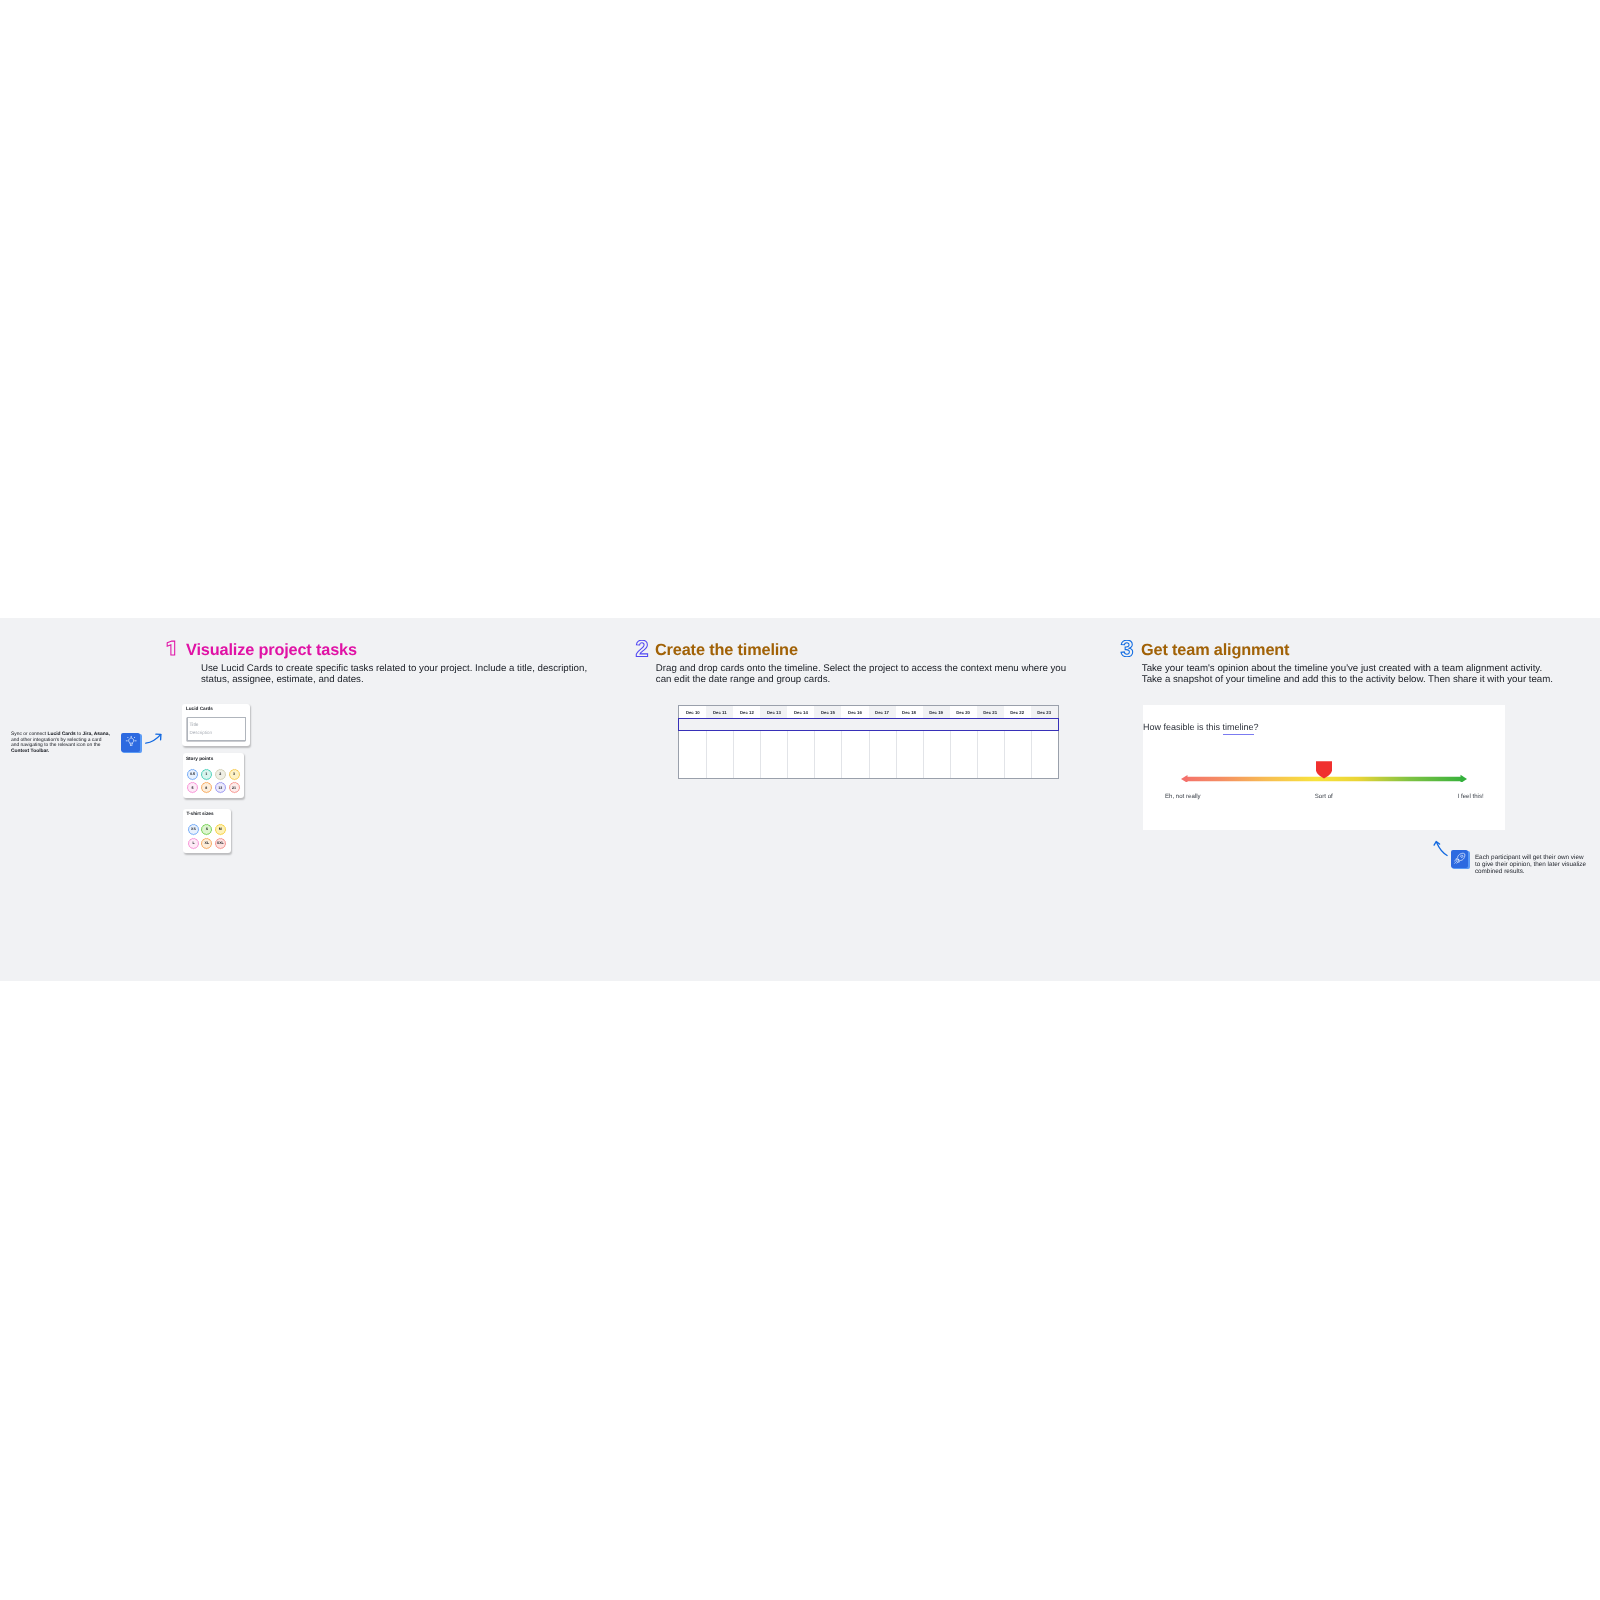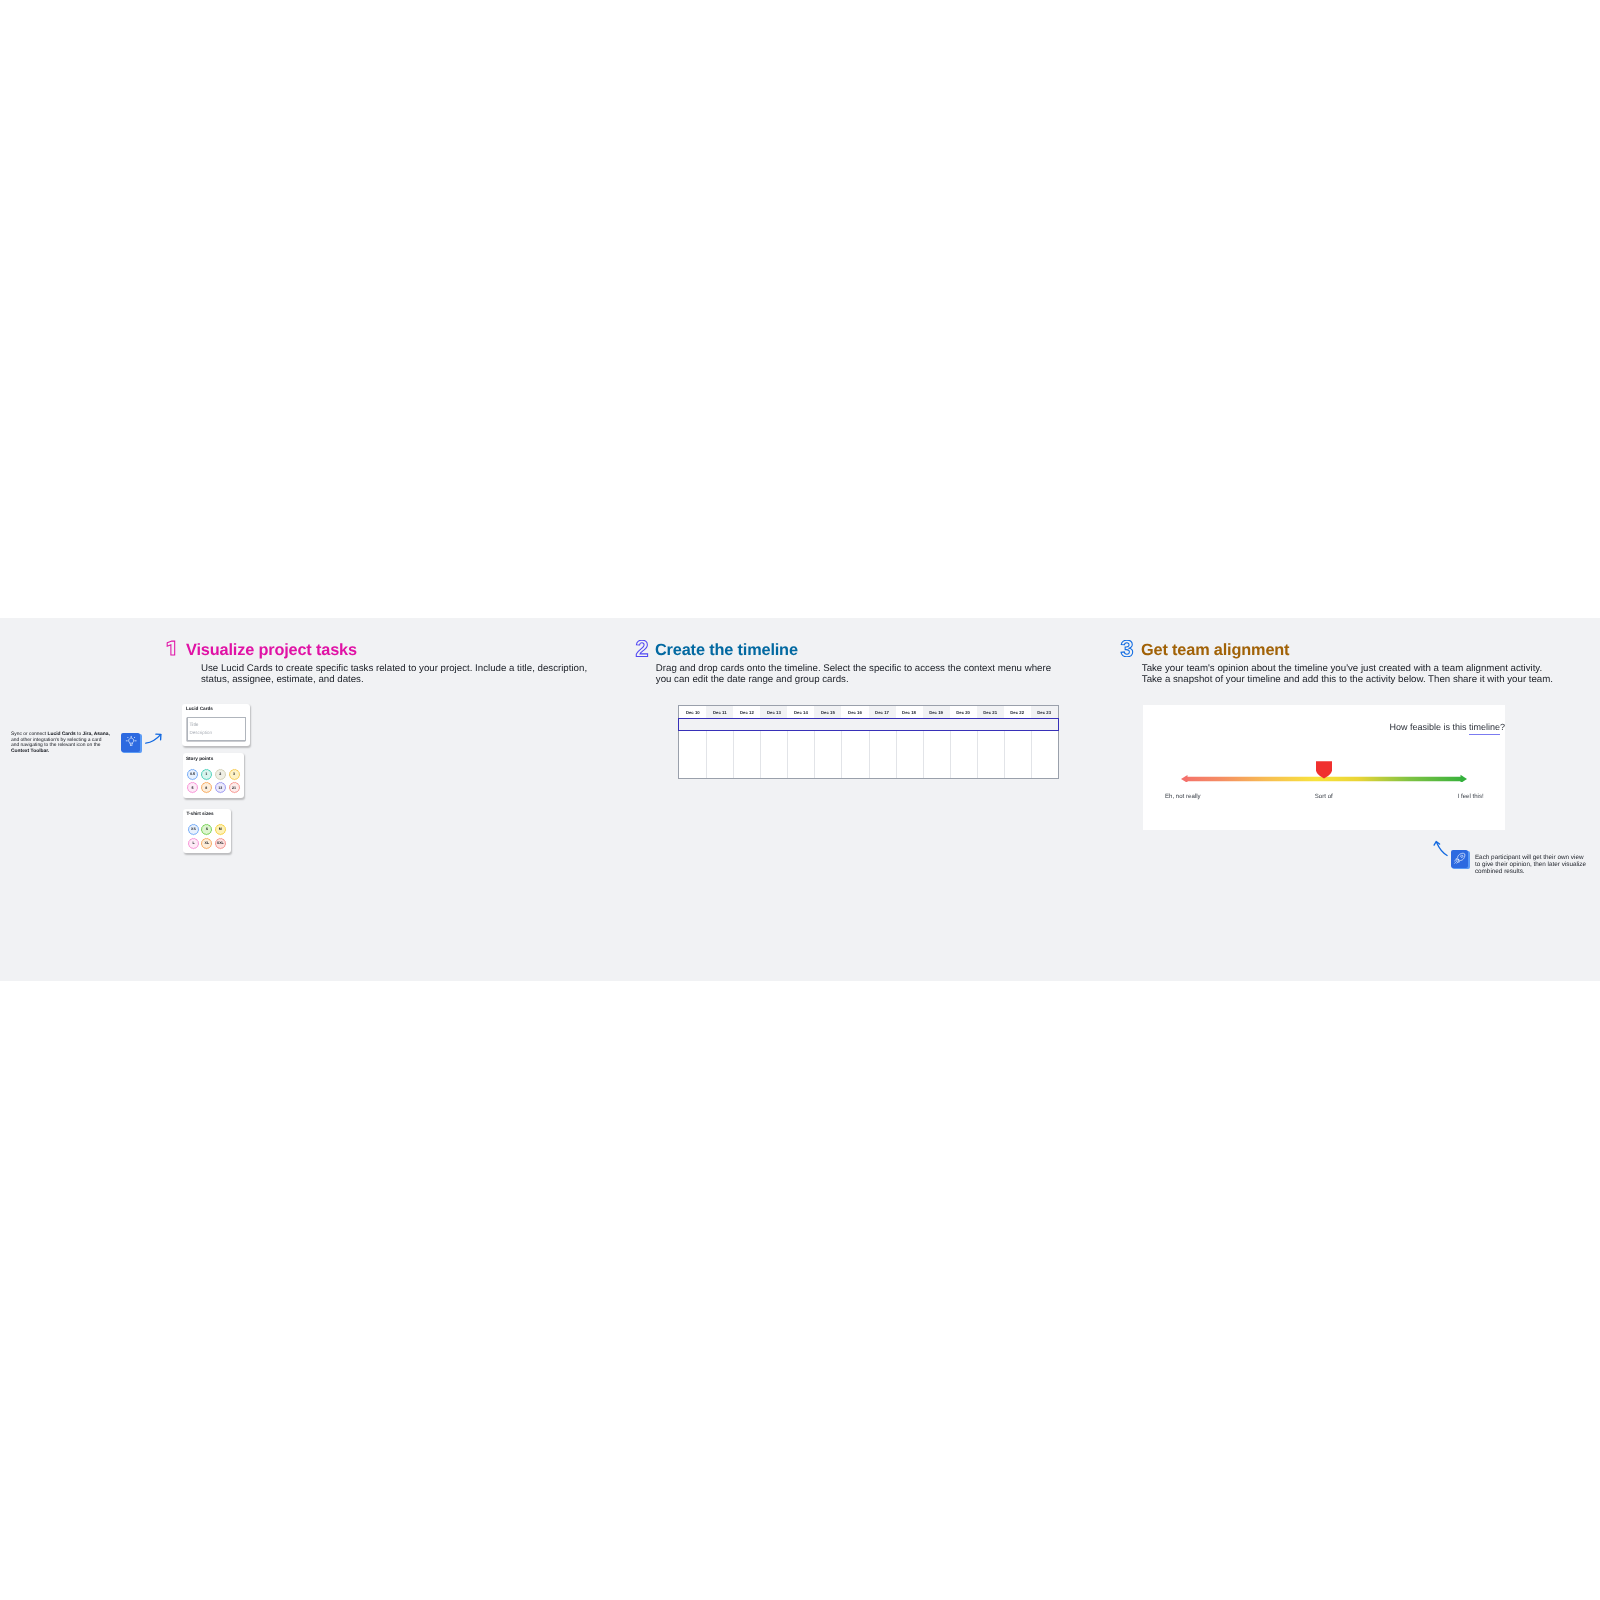--- a/index.html
+++ b/index.html
@@ -67,22 +67,22 @@
   </g>
 </svg>
 <svg class="abs" style="left:144px;top:733px;" width="18" height="12" viewBox="0 0 18 12">
   <path d="M1.8 10.2 C 7.2 9.4, 12.4 6.4, 16.6 1.6" fill="none" stroke="#1068e0" stroke-width="1.35" stroke-linecap="round"></path>
   <path d="M11.9 1.2 L16.9 1.3 L16.6 6.8" fill="none" stroke="#1068e0" stroke-width="1.35" stroke-linecap="round" stroke-linejoin="round"></path>
 </svg>
 
 <svg class="sec-num" style="left:635px;top:640px;" width="14" height="17" viewBox="0 0 1139 1480">
   <path d="M71 0V195Q126 316 227.5 431.0Q329 546 483 671Q631 791 690.5 869.0Q750 947 750 1022Q750 1206 565 1206Q475 1206 427.5 1157.5Q380 1109 366 1012L83 1028Q107 1224 229.5 1327.0Q352 1430 563 1430Q791 1430 913.0 1326.0Q1035 1222 1035 1034Q1035 935 996.0 855.0Q957 775 896.0 707.5Q835 640 760.5 581.0Q686 522 616.0 466.0Q546 410 488.5 353.0Q431 296 403 231H1057V0Z" transform="translate(0,1440) scale(1,-1)" fill="none" stroke="#5248f2" stroke-width="92" stroke-linejoin="miter"></path>
 </svg>
-<div class="sec-title" style="left: 655px; top: 641.5px; color: #0369a1;">Create the timeline</div>
-<div class="sec-body" style="left:655.8px;top:663px;width:412px;">Drag and drop cards onto the timeline. Select the specific to access the context menu where you can edit the date range and group cards.</div>
+<div class="sec-title" style="left: 655px; top: 641.5px; color: #a16207;">Create the timeline</div>
+<div class="sec-body" style="left:655.8px;top:663px;width:412px;">Drag and drop cards onto the timeline. Select the project to access the context menu where you can edit the date range and group cards.</div>
 
 <svg class="sec-num" style="left:1120px;top:640px;" width="14" height="17" viewBox="0 0 1139 1480">
   <path d="M1065 391Q1065 193 935.0 85.0Q805 -23 565 -23Q338 -23 204.0 81.5Q70 186 47 383L333 408Q360 205 564 205Q665 205 721.0 255.0Q777 305 777 408Q777 502 709.0 552.0Q641 602 507 602H409V829H501Q622 829 683.0 878.5Q744 928 744 1020Q744 1107 695.5 1156.5Q647 1206 554 1206Q467 1206 413.5 1158.0Q360 1110 352 1022L71 1042Q93 1224 222.0 1327.0Q351 1430 559 1430Q780 1430 904.5 1330.5Q1029 1231 1029 1055Q1029 923 951.5 838.0Q874 753 728 725V721Q890 702 977.5 614.5Q1065 527 1065 391Z" transform="translate(0,1440) scale(1,-1)" fill="none" stroke="#0f6be2" stroke-width="92" stroke-linejoin="miter"></path>
 </svg>
 <div class="sec-title" style="left: 1141px; top: 641.5px; color: #a16207;">Get team alignment</div>
 <div class="sec-body" style="left:1141.8px;top:663px;width:421px;">Take your team's opinion about the timeline you've just created with a team alignment activity. Take a snapshot of your timeline and add this to the activity below. Then share it with your team.</div>
 
 <div class="panel" style="left:182.3px;top:703.9px;width:68px;height:42.4px;"></div>
 <div class="panel-h" style="left:185.9px;top:707.3px;">Lucid Cards</div>
 <div class="abs" style="left:186.5px;top:717.3px;width:59px;height:23.3px;background:#fff;
@@ -211,21 +211,21 @@
     <div class="tl-hdr" style="left: 976.614px; top: 705.9px; width: 27.0286px; background: rgb(241, 242, 244);">Dec 21</div>
     <div class="tl-colline" style="left: 976.614px; top: 731.3px; height: 46.7px;"></div>
     <div class="tl-hdr" style="left: 1003.64px; top: 705.9px; width: 27.0286px; background: rgb(255, 255, 255);">Dec 22</div>
     <div class="tl-colline" style="left: 1003.64px; top: 731.3px; height: 46.7px;"></div>
     <div class="tl-hdr" style="left: 1030.67px; top: 705.9px; width: 27.0286px; background: rgb(241, 242, 244);">Dec 23</div>
     <div class="tl-colline" style="left: 1030.67px; top: 731.3px; height: 46.7px;"></div>
   </div>
 <div class="tl-sel" style="left: 678.3px; top: 717.6px; width: 380.4px; height: 13px; border-color: rgb(55, 48, 184);"></div>
 
 <div id="alcard" style="left:1143px;top:704.5px;width:362px;height:125.5px;"></div>
-<div id="alq" style="left:1143px;top:723.2px;width:362px;text-align:right;">
+<div id="alq" style="left:1143px;top:723.2px;width:362px;text-align:left;">
   <span>How feasible is this </span><u style="border-bottom-color: rgb(123, 123, 240);">timeline</u><span>?</span>
 </div>
 <svg class="abs" style="left:1178px;top:758px;" width="292" height="24" viewBox="0 0 292 24">
   <defs>
     <linearGradient id="alg" gradientUnits="userSpaceOnUse" x1="3" y1="0" x2="289" y2="0">
       <stop offset="0" stop-color="#f4706b"></stop>
       <stop offset="0.14" stop-color="#f58d63"></stop>
       <stop offset="0.30" stop-color="#f7bd52"></stop>
       <stop offset="0.47" stop-color="#f8e33c"></stop>
       <stop offset="0.62" stop-color="#ead436"></stop>

